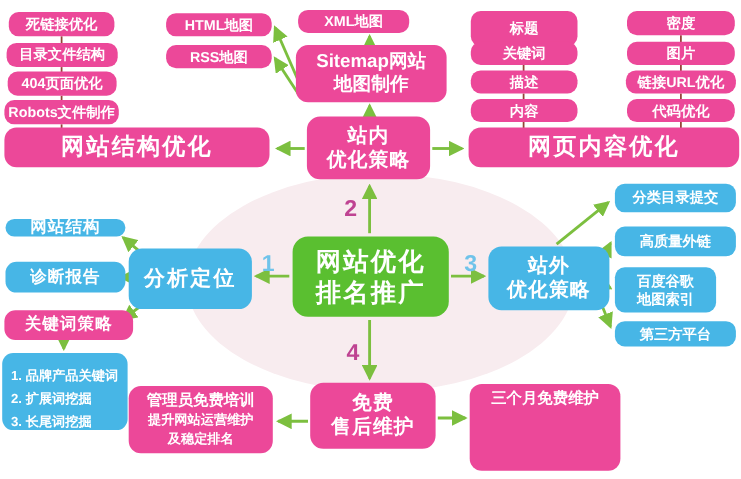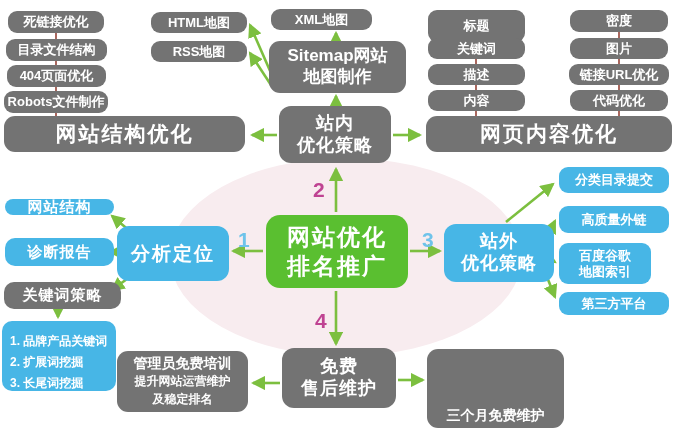--- a/index.html
+++ b/index.html
@@ -11,33 +11,33 @@
     position:absolute;left:170px;top:158px;width:352px;height:198px;
     background:#f8ecef;border-radius:50%;z-index:0;
   }
   svg.overlay{position:absolute;left:0;top:0;z-index:1;pointer-events:none;}
   .node{
     position:absolute;z-index:2;display:flex;align-items:center;justify-content:center;
     color:#ffffff;font-weight:700;text-align:center;box-sizing:border-box;
     border-radius:9px;line-height:1.22;
   }
   .node .txt{white-space:pre-wrap;}
-  .pink{background:#737373;}
+  .pink{background:#ec4899;}
   .blue{background:#47b6e6;}
   .green{background:#5abf30;}
   .hub-lg{font-size:21px;font-weight:800;letter-spacing:2px;border-radius:11px;}
   .hub-md{font-size:18px;font-weight:800;letter-spacing:1px;border-radius:12px;}
   .sz-sm{font-size:13px;}
   .sz-it{font-size:15px;letter-spacing:1px;border-radius:10px;}
   .center-box{font-size:23px;font-weight:800;letter-spacing:2px;border-radius:14px;}
   .sitemap-box{font-size:17px;font-weight:800;border-radius:11px;}
   .analysis-box{font-size:19px;font-weight:800;letter-spacing:2px;border-radius:12px;}
   .detail{font-size:12px;line-height:1.75;text-align:left;justify-content:flex-start;
     padding:16px 6px 4px 8px;border-radius:10px;}
-  .stack{flex-direction:column;justify-content:flex-end;gap:1px;padding:4px 4px;border-radius:11px;}
+  .stack{flex-direction:column;justify-content:space-between;gap:1px;padding:4px 4px;border-radius:11px;}
   .stack .ttl{font-size:14px;font-weight:800;}
   .stack .bdy{font-size:12px;font-weight:600;line-height:1.45;white-space:pre-wrap;}
   .stack .bdy.left{text-align:left;}
   .branch-num{
     position:absolute;z-index:3;font-size:21px;font-weight:700;line-height:1;
   }
   .num-blue{color:#6fc3ea;}
   .num-pink{color:#bf4392;}
 </style>
 </head>

